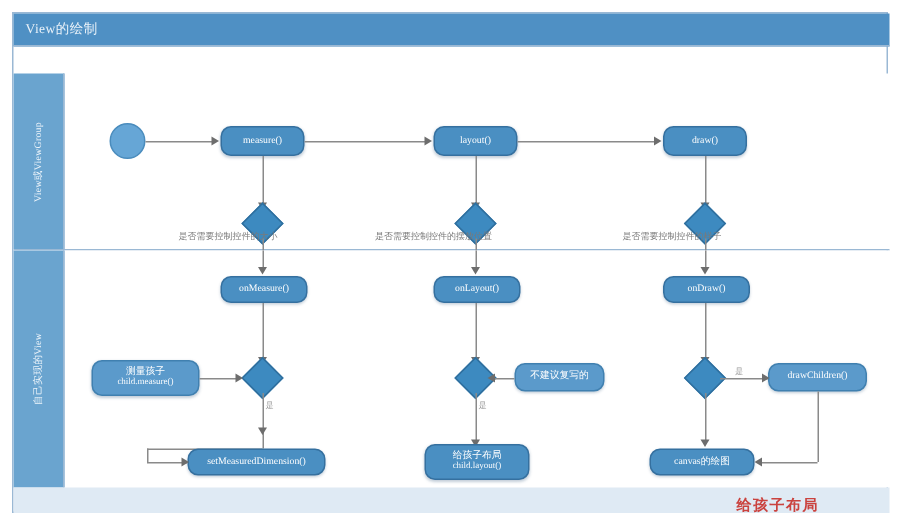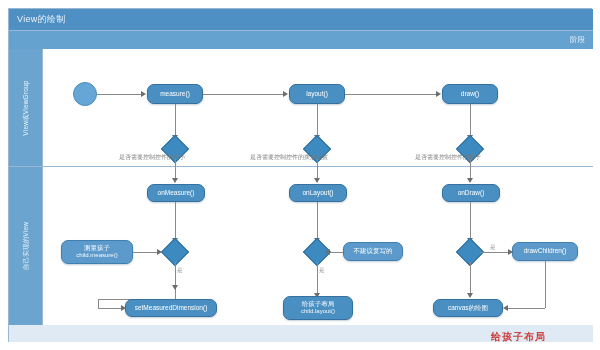--- a/index.html
+++ b/index.html
@@ -7,20 +7,21 @@
     margin: 0; padding: 0;
     width: 600px; height: 350px;
     background: #ffffff;
     font-family: "Liberation Sans", sans-serif;
     overflow: hidden;
   }
   #canvas {
     position: relative;
     width: 556px; height: 350px;
     background: #ffffff;
+    font-family: Liberation Serif, serif;
   }
 
   
   .frame {
     position: absolute;
     left: 8px; top: 8px;
     width: 584px; height: 334px;
     border: 1px solid #9ab8d4;
     background: #ffffff;
   }
@@ -179,23 +180,20 @@
 <body>
 
 <div id="canvas">
 
   <div class="frame">
 
     <div class="title-bar">
       <span class="title-text">View的绘制</span>
     </div>
 
-    <div class="phase-bar">
-      <span class="phase-text">阶段</span>
-    </div>
 
     <div class="lane lane-a">
       <div class="lane-header">
         <span class="lane-header-label">View或ViewGroup</span>
       </div>
       <div class="lane-body">
 
         <div class="start-node" style="left:30px; top:33px;"></div>
 
         <div class="edge-h" style="left:54px; top:45px; width:46px;"></div>

